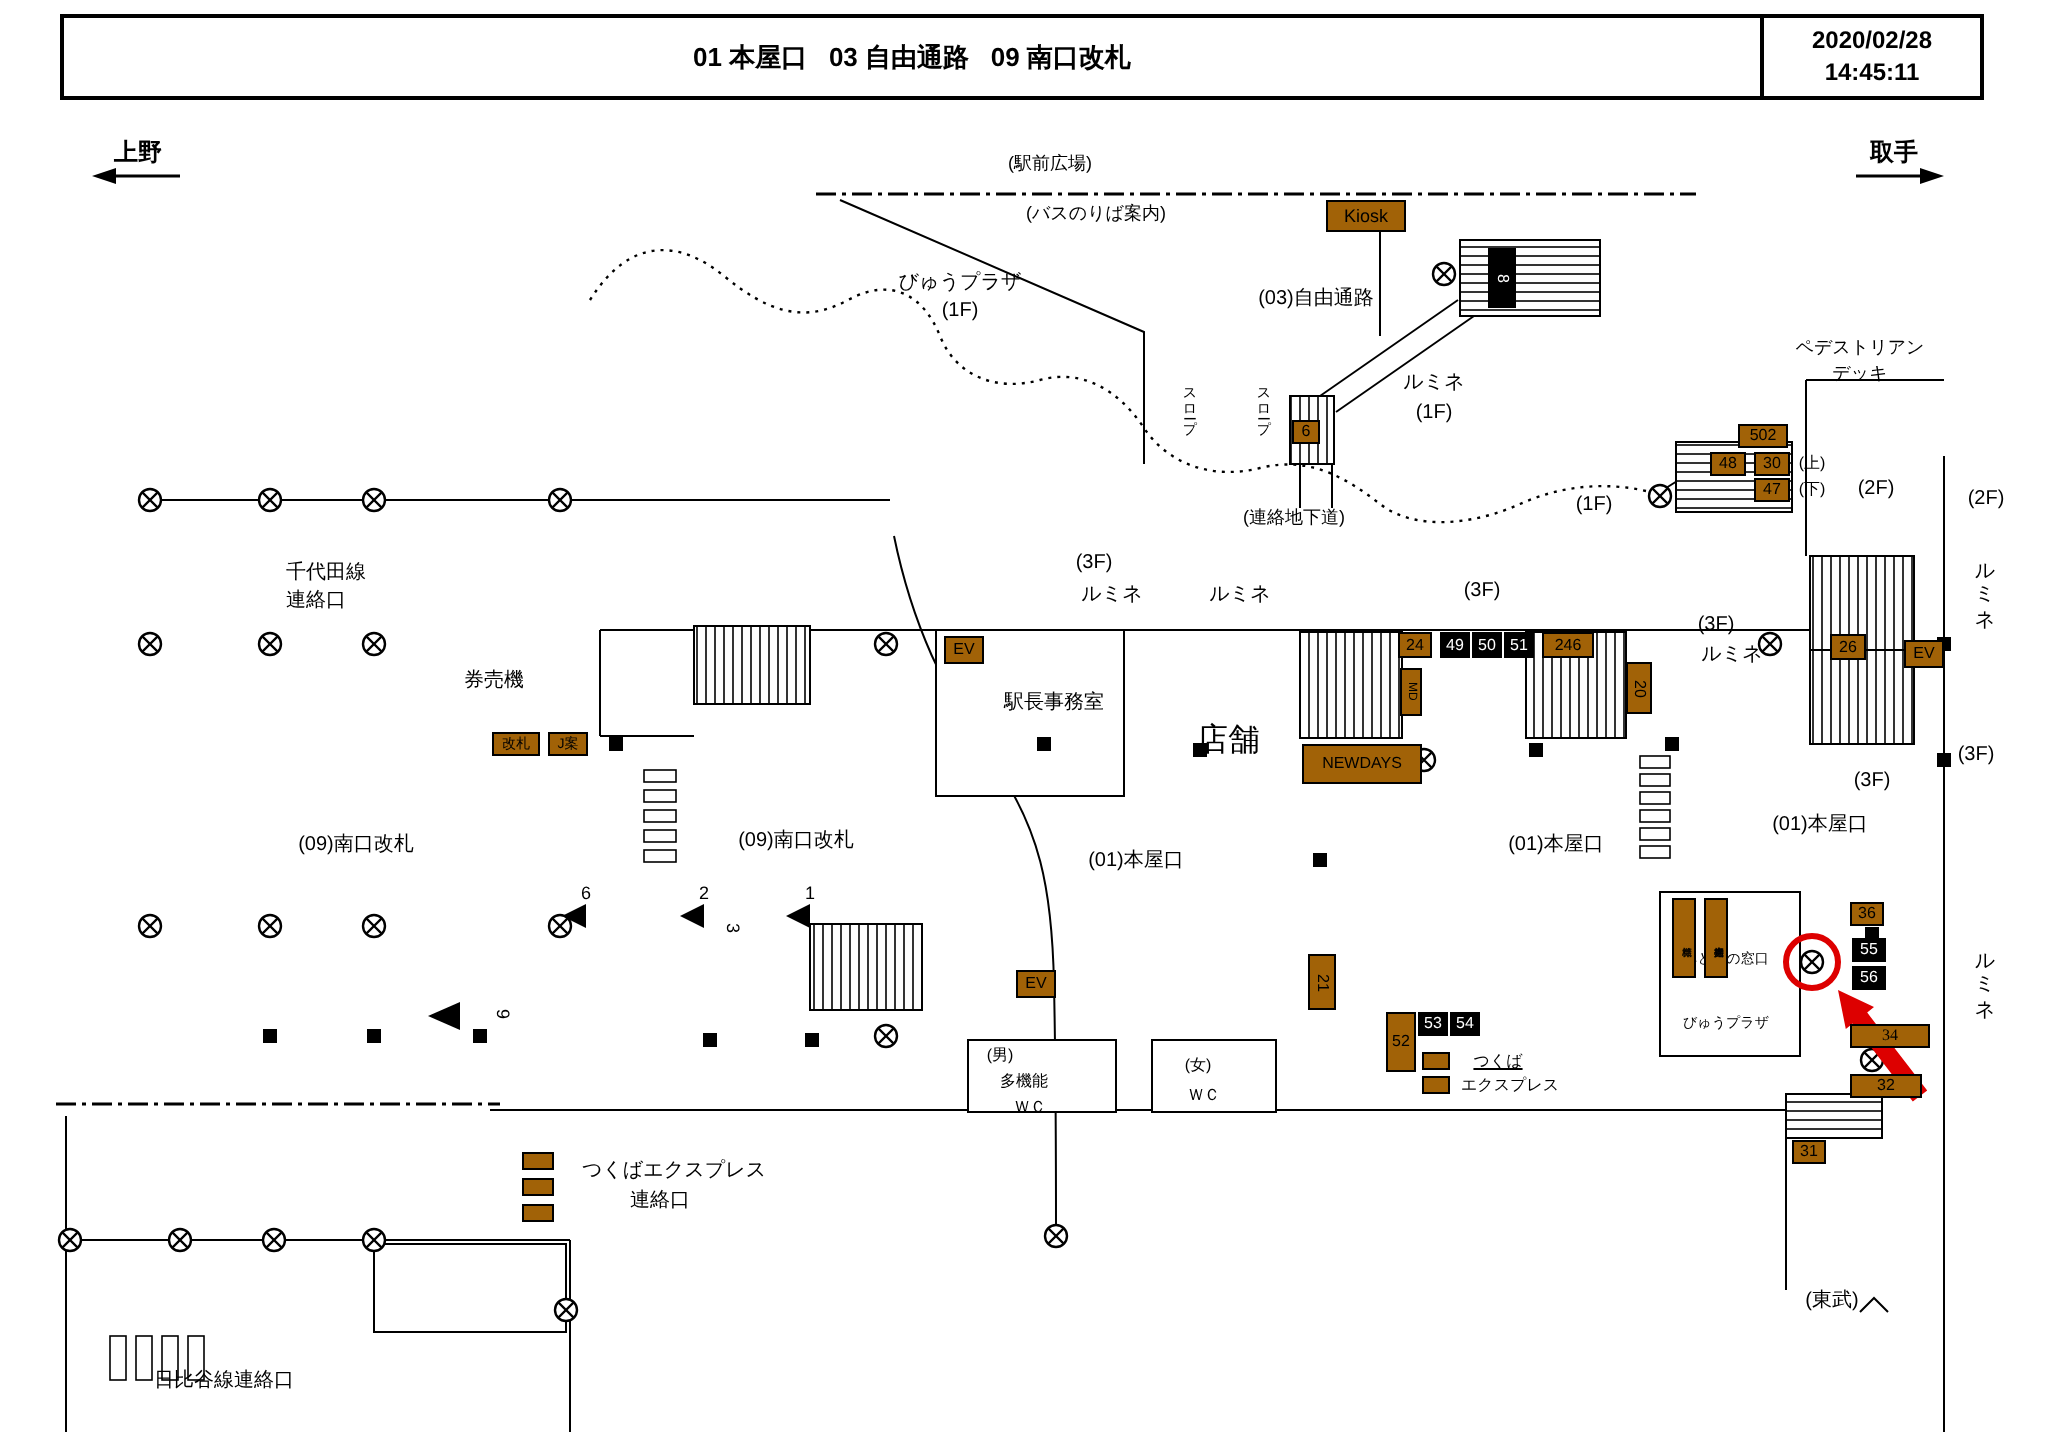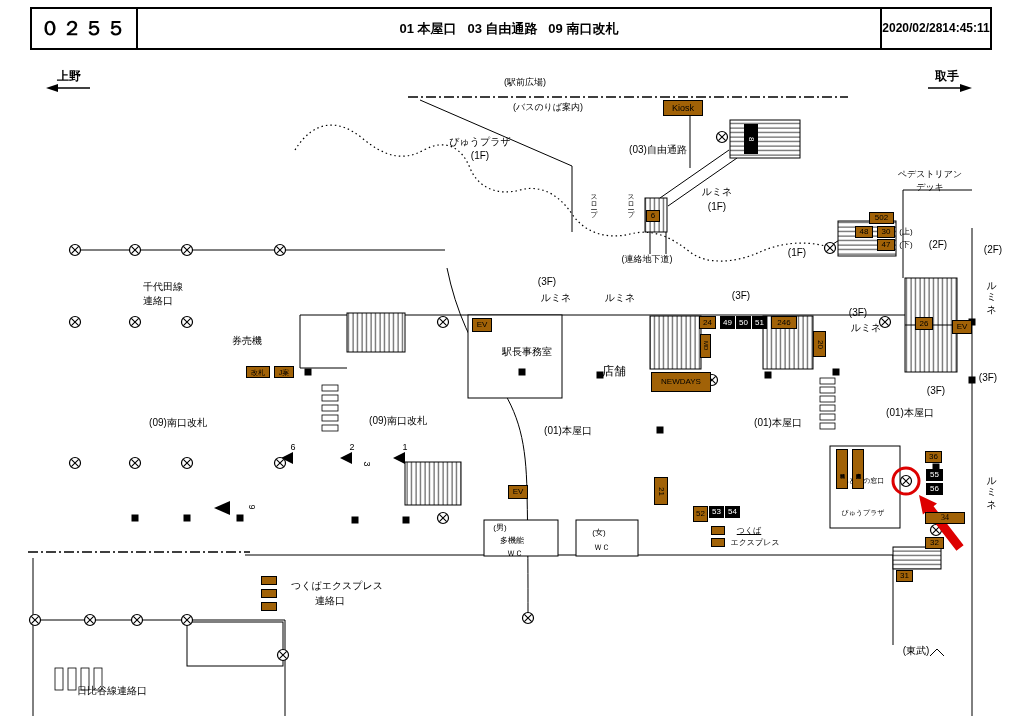--- a/index.html
+++ b/index.html
@@ -6,41 +6,40 @@
   .screen{position:relative;width:1024px;height:724px;background:#fff;overflow:hidden;
           font-family:"Liberation Sans","DejaVu Sans",sans-serif;color:#000;}
   
   .header{position:absolute;left:30px;top:7px;width:962px;height:43px;border:2px solid #000;
           display:flex;box-sizing:border-box;font-weight:bold;background:#fff;z-index:10;}
   .hcell{display:flex;align-items:center;justify-content:center;height:100%;box-sizing:border-box;}
   .hcell+.hcell{border-left:2px solid #000;}
   .h-station{flex:0 0 405px;font-size:22px;letter-spacing:9px;}
   .h-code{flex:0 0 104px;font-size:20px;letter-spacing:2px;}
   .h-exits{flex:1;font-size:13px;white-space:pre;}
-  .h-dt{flex:0 0 110px;flex-direction:row;font-size:12px;line-height:1.3;}
+  .h-dt{flex:0 0 110px;flex-direction:column;font-size:12px;line-height:1.3;}
   
   #map-svg{position:absolute;left:0;top:0;z-index:1;}
   #map-overlay{position:absolute;left:0;top:0;width:1024px;height:724px;z-index:2;pointer-events:none;}
   .mlabel{position:absolute;transform:translate(-50%,-50%);font-size:9px;line-height:1;
           white-space:nowrap;z-index:3;pointer-events:auto;}
   .mlabel.bold{font-weight:bold;}
   .mlabel.vtext{writing-mode:vertical-rl;transform:translate(-50%,-50%);}
   .mbox{position:absolute;box-sizing:border-box;border:1px solid #000;background:#a16207;
         display:flex;align-items:center;justify-content:center;font-size:8px;line-height:1;
         white-space:nowrap;z-index:4;overflow:hidden;pointer-events:auto;}
   .mbox.dark{background:#000;color:#fff;border-color:#000;}
   .mbox.vtext{writing-mode:vertical-rl;}
 </style>
 </head>
 <body>
 
 <div class="screen">
 
   <div class="header">
-    <div class="hcell h-code">０２５５</div>
     <div class="hcell h-exits">01 本屋口   03 自由通路   09 南口改札</div>
     <div class="hcell h-dt">
       <div>2020/02/28</div>
       <div>14:45:11</div>
     </div>
   </div>
 
   <svg id="map-svg" width="1024" height="724" viewBox="0 0 1024 724">
     <defs>
       <pattern id="hv" width="4.5" height="10" patternUnits="userSpaceOnUse">
@@ -286,21 +285,21 @@
       <div class="mlabel" style="left: 620px; top: 298px; font-size: 10px;">ルミネ</div>
       <div class="mlabel" style="left: 741px; top: 296px; font-size: 10px;">(3F)</div>
       <div class="mlabel" style="left: 858px; top: 313px; font-size: 10px;">(3F)</div>
       <div class="mlabel" style="left: 866px; top: 328px; font-size: 10px;">ルミネ</div>
       <div class="mlabel" style="left: 936px; top: 391px; font-size: 10px;">(3F)</div>
       <div class="mlabel" style="left: 988px; top: 378px; font-size: 10px;">(3F)</div>
       <div class="mlabel" style="left: 163px; top: 287px; font-size: 10px;">千代田線</div>
       <div class="mlabel" style="left: 158px; top: 301px; font-size: 10px;">連絡口</div>
       <div class="mlabel" style="left: 247px; top: 341px; font-size: 10px;">券売機</div>
       <div class="mlabel" style="left: 527px; top: 352px; font-size: 10px;">駅長事務室</div>
-      <div class="mlabel" style="left: 614px; top: 371px; font-size: 12px;">店舗</div>
+      <div class="mlabel" style="left: 614px; top: 371px; font-size: 16px;">店舗</div>
       <div class="mlabel" style="left: 178px; top: 423px; font-size: 10px;">(09)南口改札</div>
       <div class="mlabel" style="left: 398px; top: 421px; font-size: 10px;">(09)南口改札</div>
       <div class="mlabel" style="left: 568px; top: 431px; font-size: 10px;">(01)本屋口</div>
       <div class="mlabel" style="left: 778px; top: 423px; font-size: 10px;">(01)本屋口</div>
       <div class="mlabel" style="left: 910px; top: 413px; font-size: 10px;">(01)本屋口</div>
       <div class="mlabel" style="left: 863px; top: 480px; font-size: 7px;">みどりの窓口</div>
       <div class="mlabel" style="left: 863px; top: 512px; font-size: 7px;">びゅうプラザ</div>
       <div class="mlabel" style="left: 500px; top: 528px; font-size: 8px;">(男)</div>
       <div class="mlabel" style="left: 512px; top: 541px; font-size: 8px;">多機能</div>
       <div class="mlabel" style="left: 515px; top: 554px; font-size: 8px;">ＷＣ</div>
@@ -339,24 +338,24 @@
       <div class="mbox" style="left: 877px; top: 226px; width: 18px; height: 12px;">30</div>
       <div class="mbox" style="left: 877px; top: 239px; width: 18px; height: 12px;">47</div>
       <div class="mbox" style="left: 699px; top: 316px; width: 17px; height: 13px;">24</div>
       <div class="mbox dark" style="left: 720px; top: 316px; width: 15px; height: 13px;">49</div>
       <div class="mbox dark" style="left: 736px; top: 316px; width: 15px; height: 13px;">50</div>
       <div class="mbox dark" style="left: 752px; top: 316px; width: 15px; height: 13px;">51</div>
       <div class="mbox" style="left: 771px; top: 316px; width: 26px; height: 13px;">246</div>
       <div class="mbox vtext" style="left: 813px; top: 331px; width: 13px; height: 26px;">20</div>
       <div class="mbox" style="left: 915px; top: 317px; width: 18px; height: 13px;">26</div>
       <div class="mbox vtext" style="left: 654px; top: 477px; width: 14px; height: 28px;">21</div>
-      <div class="mbox" style="left: 693px; top: 506px; width: 15px; height: 16px;">52</div>
+      <div class="mbox" style="left: 693px; top: 506px; width: 15px; height: 30px;">52</div>
       <div class="mbox dark" style="left: 709px; top: 506px; width: 15px; height: 12px;">53</div>
       <div class="mbox dark" style="left: 725px; top: 506px; width: 15px; height: 12px;">54</div>
       <div class="mbox" style="left: 925px; top: 451px; width: 17px; height: 12px;">36</div>
       <div class="mbox dark" style="left: 926px; top: 469px; width: 17px; height: 12px;">55</div>
       <div class="mbox dark" style="left: 926px; top: 483px; width: 17px; height: 12px;">56</div>
       <div class="mbox" style="left: 925px; top: 512px; width: 40px; height: 12px; font-family: Liberation Serif, serif;">34</div>
-      <div class="mbox" style="left: 925px; top: 537px; width: 19px; height: 12px;">32</div>
+      <div class="mbox" style="left: 925px; top: 537px; width: 36px; height: 12px;">32</div>
       <div class="mbox" style="left: 896px; top: 570px; width: 17px; height: 12px;">31</div>
     </div>
 
 </div>
 
 </body></html>

